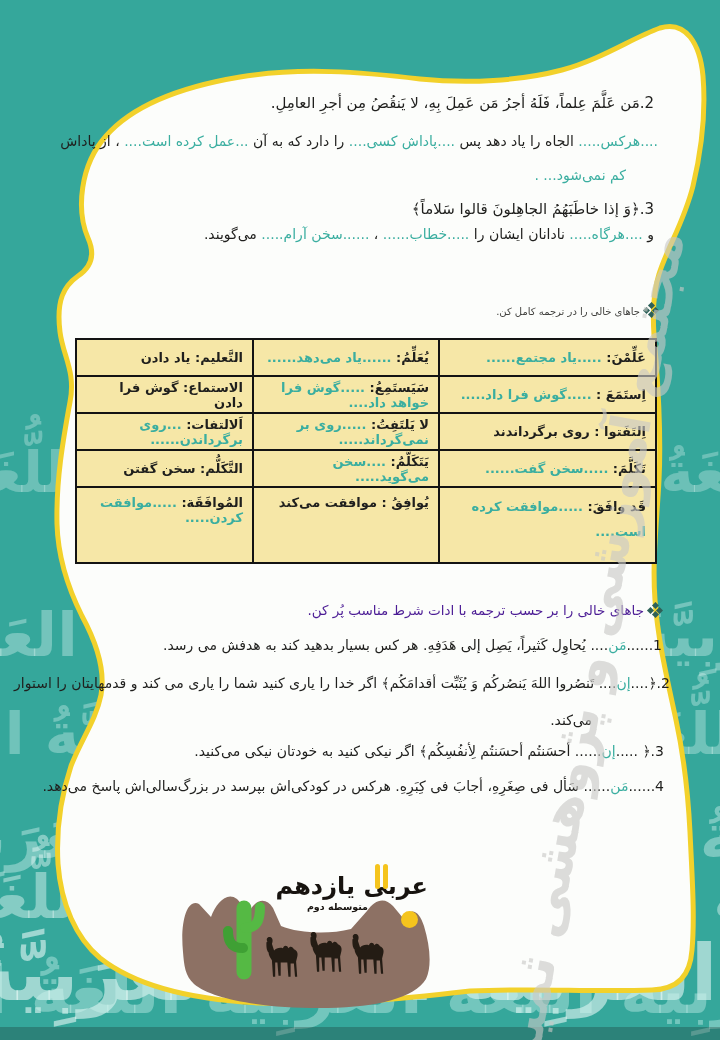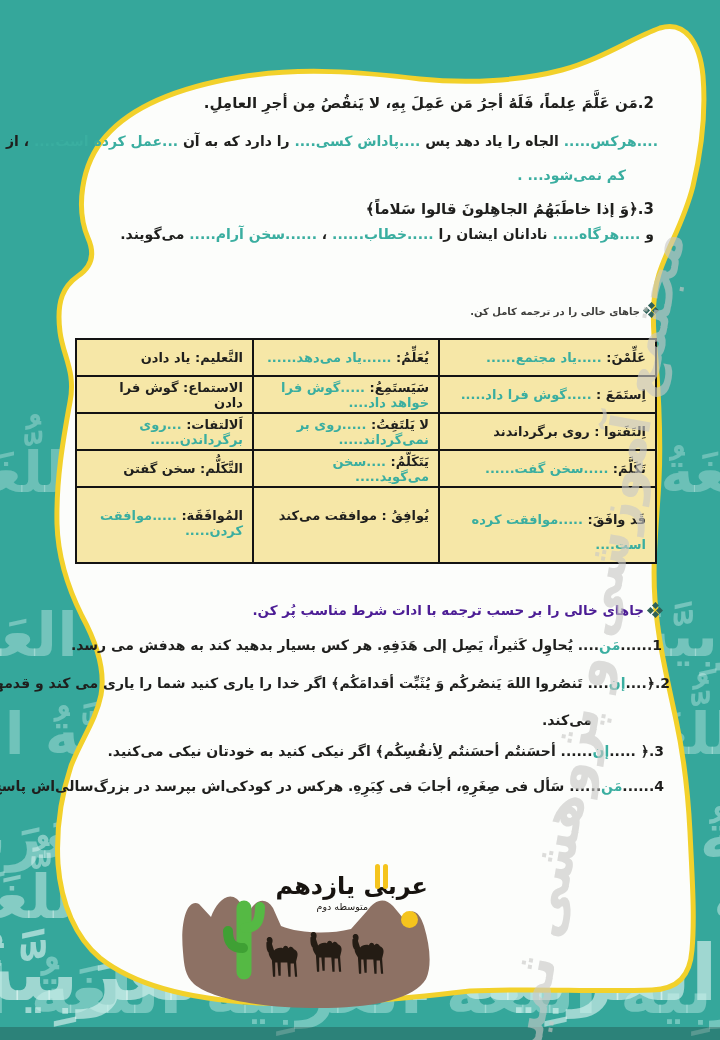--- a/index.html
+++ b/index.html
@@ -27,21 +27,21 @@
   .bottom-strip{position:absolute;left:0;bottom:0;width:720px;height:13px;background:rgba(20,35,33,.28)}
   
   .paper-svg{position:absolute;left:0;top:0}
   
   .diag-watermark{
     position:absolute;top:226px;right:86px;transform-origin:100% 0;
     transform:rotate(-80deg);font-size:54px;font-weight:bold;
     color:var(--watermark_gray);opacity:.62;white-space:nowrap;pointer-events:none;z-index:6;
   }
   
-  .line{position:absolute;white-space:nowrap;font-weight:bold;z-index:5;color:var(--ink_black)}
+  .line{position:absolute;white-space:nowrap;font-weight:normal;z-index:5;color:var(--ink_black)}
   .seg.black{color:var(--ink_black)} .seg.teal{color:var(--accent_teal)}
   .ar{font-size:15px} .fa{font-size:14px}
   .l-quote1{top:94px;right:66px}
   .l-trans1{top:133px;right:62px;letter-spacing:-.2px}
   .l-trans1b{top:167px;right:94px}
   .l-quote2{top:200px;right:66px}
   .l-trans2{top:226px;right:66px}
   .l-head1{top:303px;right:62px;font-size:10px;color:#3f3f3c}
   .l-head2{top:602px;right:58px;font-size:13.5px;color:#4c1d95}
   .l-item1{top:637px;right:58px}
@@ -61,26 +61,26 @@
     position:absolute;top:338px;left:75px;width:580px;z-index:5;
     border-collapse:collapse;table-layout:fixed;direction:rtl;
   }
   .verb-table td{
     border:2.4px solid #131313;background:var(--cell_cream);
     font-size:13px;font-weight:bold;padding:2px 9px;vertical-align:middle;text-align:right;
     overflow:hidden;
   }
   .verb-table tr{height:37px}
   .verb-table tr.tall{height:76px}
-  .verb-table tr.tall td{vertical-align:top;padding-top:20px}
+  .verb-table tr.tall td{vertical-align:top;padding-top:7px}
   .verb-table td .seg{white-space:normal}
   
   .logo-svg{position:absolute;left:0;top:0;z-index:7}
   .logo-title{position:absolute;top:872px;right:292px;font-size:24px;font-weight:bold;color:#17130f;z-index:8;white-space:nowrap;letter-spacing:-1px}
-  .logo-sub{position:absolute;top:901px;right:352px;font-size:9.5px;font-weight:normal;color:#17130f;z-index:8;white-space:nowrap}
+  .logo-sub{position:absolute;top:901px;right:352px;font-size:9.5px;font-weight:bold;color:#17130f;z-index:8;white-space:nowrap}
   .bar11{position:absolute;width:5px;height:25px;background:var(--sun_yellow);border-radius:3px;z-index:8}
   .bar11.a{top:864px;left:375px}
   .bar11.b{top:864px;left:383px}
   .sun-dot{position:absolute;left:401px;top:911px;width:17px;height:17px;border-radius:50%;background:var(--sun_yellow);z-index:8}
 </style>
 </head>
 <body>
 
 <div class="callig cb1">اللُّغَةُ العَرَبِيَّةُ اللُّغَةُ العَرَبِيَّةُ اللُّغَةُ العَرَبِيَّةُ اللُّغَةُ العَرَبِيَّةُ</div>
 <div class="callig cb2">اللُّغَةُ العَرَبِيَّةُ اللُّغَةُ العَرَبِيَّةُ اللُّغَةُ العَرَبِيَّةُ اللُّغَةُ العَرَبِيَّةُ</div>

